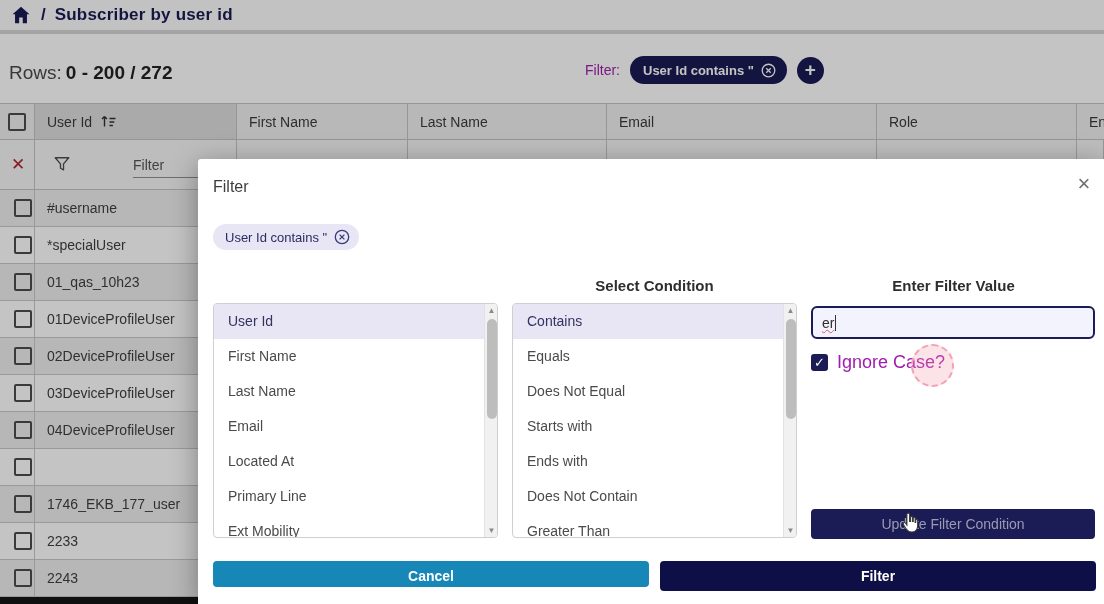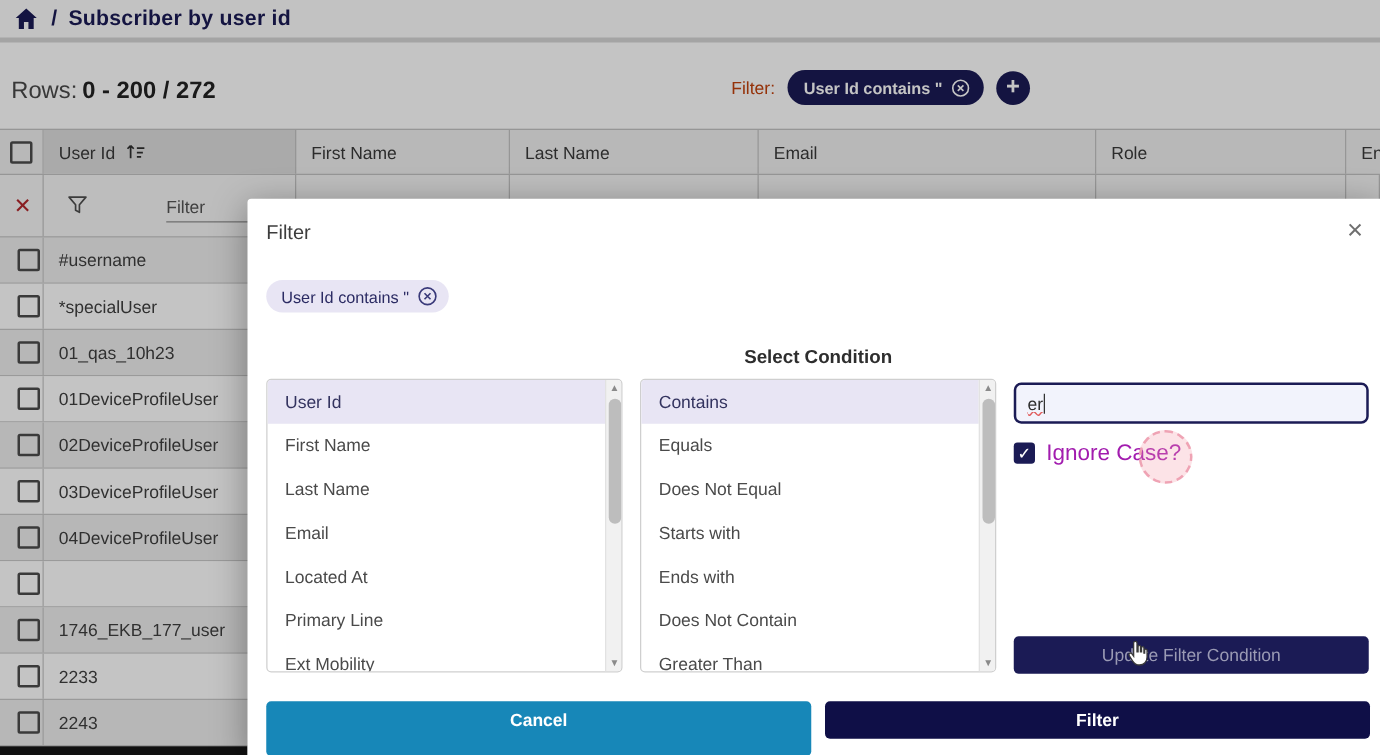--- a/index.html
+++ b/index.html
@@ -14,21 +14,21 @@
     background:#fdfdfd; border-bottom:4px solid #d6d6d6;
     display:flex; align-items:center; padding-left:10px; gap:9px; }
   .home-ic { width:22px; height:22px; flex:0 0 auto; }
   .crumb-sep { color:var(--navy,#1b1b55); font-size:17px; font-weight:bold; }
   .page-title { color:var(--navy,#1b1b55); font-size:17px; font-weight:bold; letter-spacing:.2px; }
 
   .toolbar { position:absolute; left:0; top:38px; width:1104px; height:65px; background:#fff; }
   .rows-info { position:absolute; left:9px; top:24px; font-size:19px; color:#4a4a4a; }
   .rows-info b { color:#222; margin-left:4px; }
   .filter-group { position:absolute; left:585px; top:18px; display:flex; align-items:center; gap:10px; }
-  .filter-label { font-size:14px; color:#c2410c; }
+  .filter-label { font-size:14px; color:#a21caf; }
   .chip-dark { display:flex; align-items:center; gap:7px; height:28px; padding:0 11px 0 13px;
     background:var(--navy,#1b1b55); border-radius:14px; color:#fff; font-size:13px; font-weight:bold; }
   .chip-x-dark { width:15px; height:15px; }
   .plus-btn { width:27px; height:27px; border-radius:50%; background:var(--navy,#1b1b55);
     color:#fff; font-size:19px; line-height:25px; text-align:center; font-weight:bold; }
 
   
   .grid { position:absolute; left:0; top:103px; width:1104px; }
   .hrow { display:flex; height:37px; background:#f0f0f0; border-top:1px solid #c4c4c4; border-bottom:1px solid #c4c4c4; }
   .hcell { display:flex; align-items:center; padding-left:12px; font-size:14px; color:#3a3a3a;
@@ -93,21 +93,21 @@
   .ignore-row { position:absolute; left:613px; top:193px; display:flex; align-items:center; gap:9px; }
   .checkbox-checked { width:17px; height:17px; background:var(--navy,#1b1b55); border-radius:3px;
     color:#fff; font-size:13px; line-height:17px; text-align:center; font-weight:bold; }
   .ignore-label { font-size:18px; color:#a21caf; }
   .touch-ring { position:absolute; left:713px; top:185px; width:43px; height:43px; border-radius:50%;
     background:rgba(243,153,170,0.28); border:2px dashed #efa3b4; }
 
   .btn { position:absolute; border-radius:4px; text-align:center; font-size:14px; }
   .btn-update { left:613px; top:350px; width:284px; height:30px; background:var(--navy,#1b1b55);
     color:#9a9ab4; line-height:30px; }
-  .btn-cancel { left:15px; top:402px; width:436px; height:44px; background:var(--blue,#1787b8);
+  .btn-cancel { left:15px; top:402px; width:436px; height:26px; background:var(--blue,#1787b8);
     color:#fff; font-weight:bold; line-height:30px; }
   .btn-filter { left:462px; top:402px; width:436px; height:30px; background:#0f0f47;
     color:#fff; font-weight:bold; line-height:30px; }
   .cursor-hand { position:absolute; left:700px; top:352px; width:23px; height:23px; }
 </style>
 </head>
 <body>
 
 <div class="screen">
 
@@ -341,20 +341,21 @@
           <div class="list-item">Does Not Contain</div>
           <div class="list-item">Greater Than</div>
         </div>
       <div class="sbar">
         <span class="arr up">▲</span>
         <span class="arr dn">▼</span>
         <span class="thumb"></span>
       </div>
     </div>
 
+    <div class="col-head" style="left:613px">Enter Filter Value</div>
     <div class="value-input">
       <span class="wavy">er</span>
         <span class="caret"></span>
     </div>
     <div class="ignore-row">
       <span class="checkbox-checked">✓</span>
       <span class="ignore-label">Ignore Case?</span>
     </div>
     <div class="touch-ring"></div>
 

